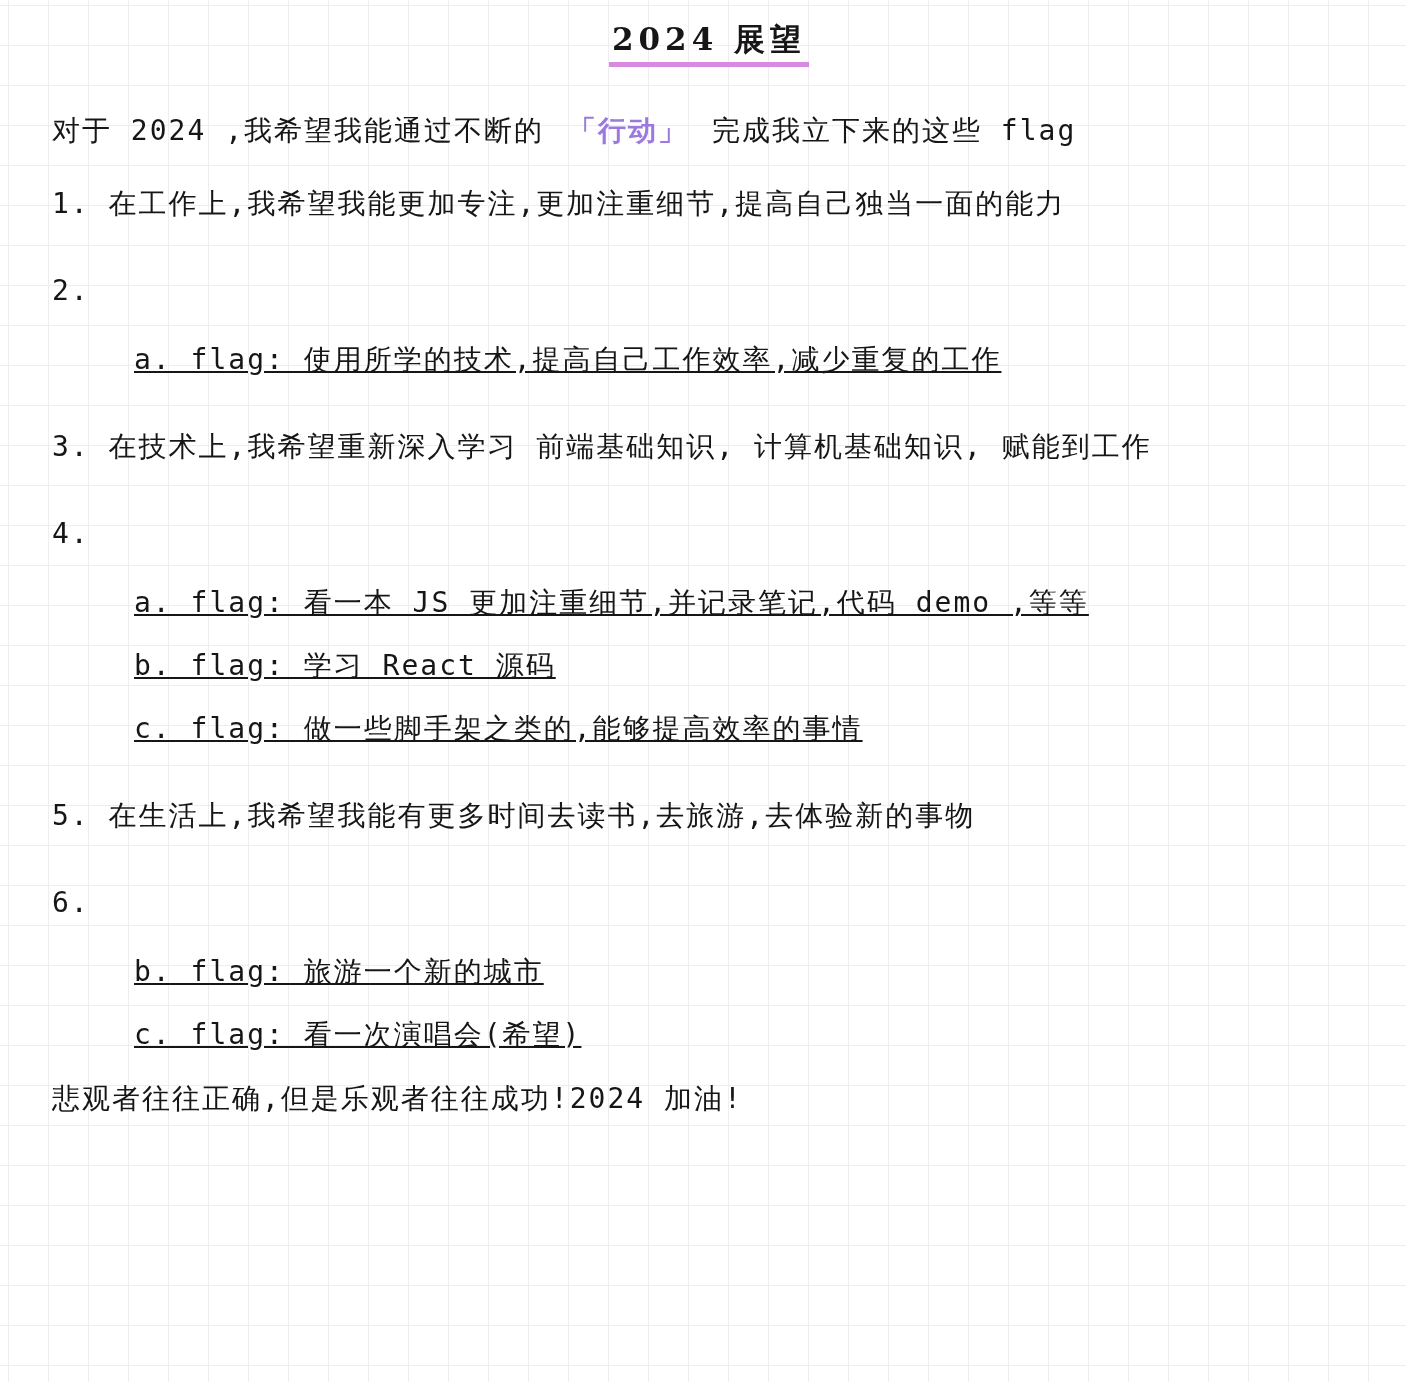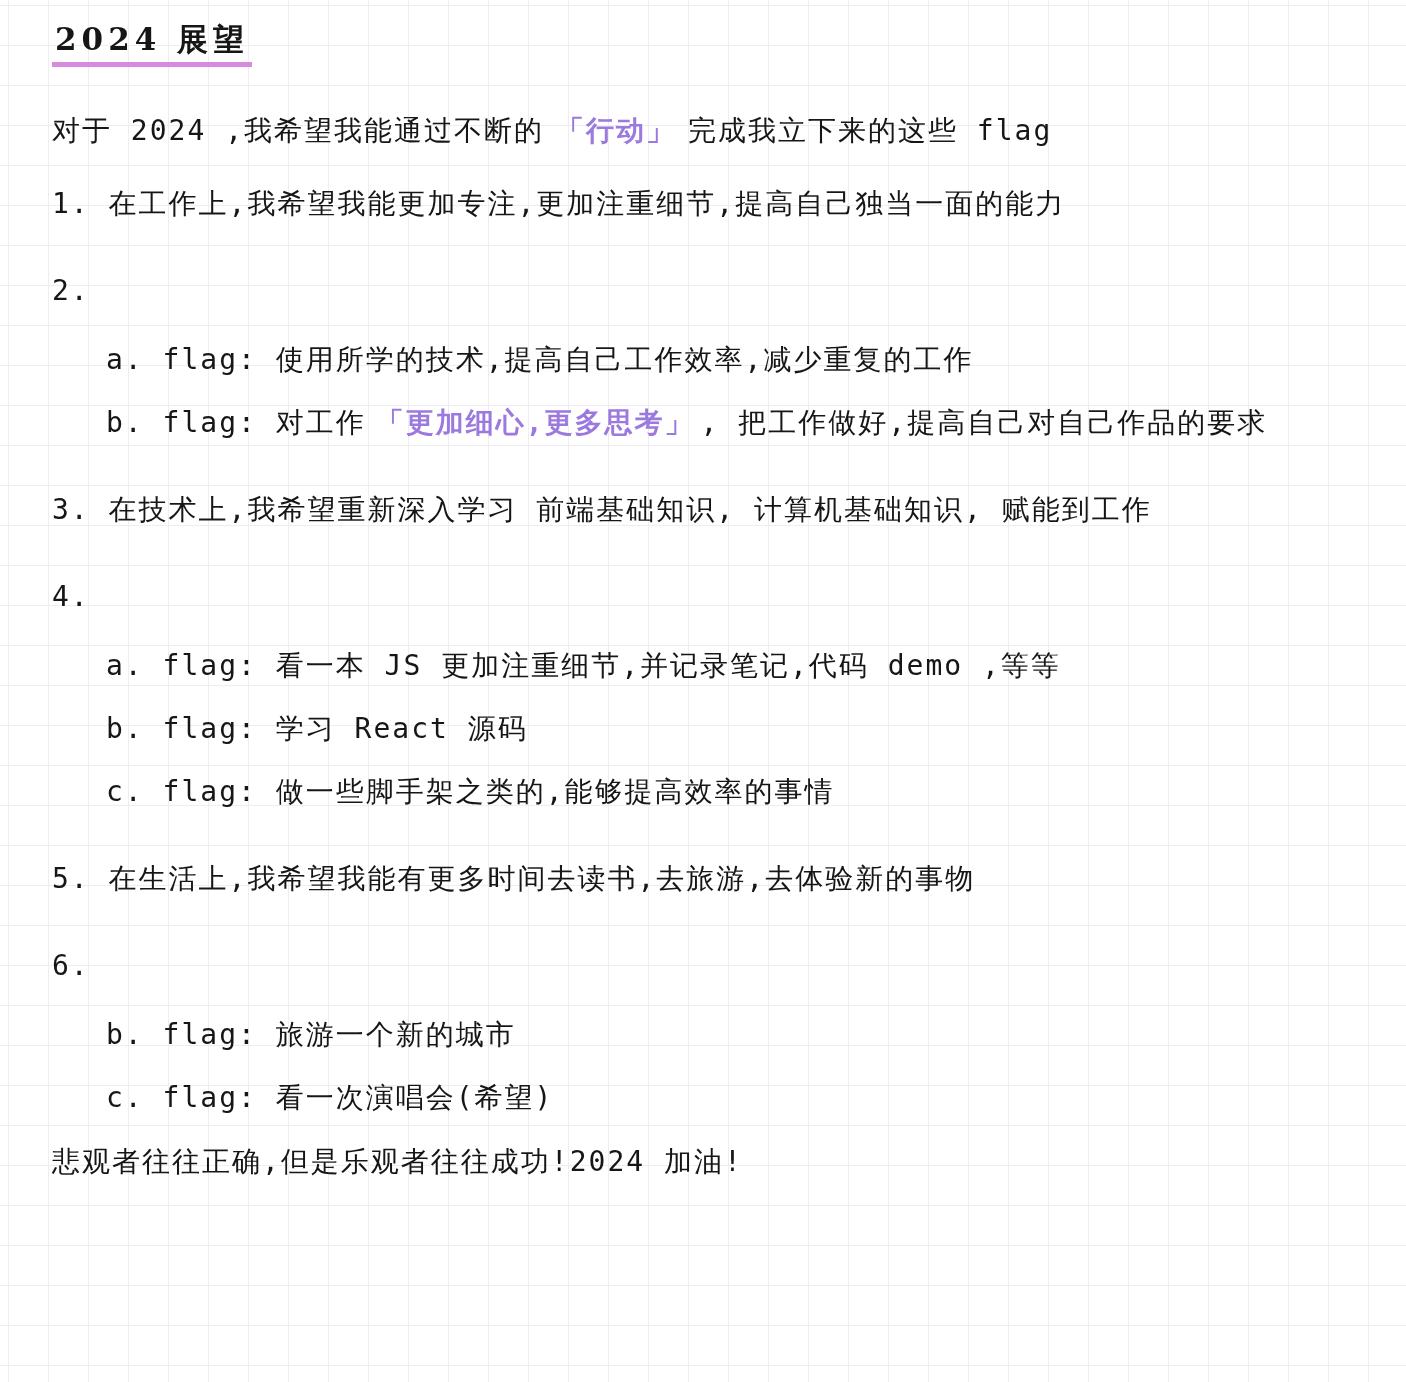--- a/index.html
+++ b/index.html
@@ -15,58 +15,57 @@
     background-size: 40px 40px;
     background-position: 8px 5px;
     color: #161616;
     font-family: "DejaVu Sans Mono", "DejaVu Sans", "Liberation Sans", monospace, sans-serif;
     font-size: 28px;
     line-height: 33px;
     letter-spacing: 2px;
   }
   .doc { padding: 14px 40px 0 52px; }
 
-  .title-row { margin: 0; }
+  .title-row { text-align: center; margin: 0; }
   .title-text {
     display: inline-block;
     font-family: "DejaVu Serif", "Liberation Serif", serif;
     font-weight: 700;
     font-size: 31px;
     line-height: 37px;
     letter-spacing: 5px;
     padding: 0 3px 4px 3px;
     border-bottom: 5px solid #d78ae0;
   }
 
   .line { white-space: nowrap; }
   .intro  { margin-top: 47px; }
   .item   { margin-top: 54px; }
   .item-first { margin-top: 40px; }
-  .sub    { margin-top: 30px; margin-left: 54px; }
+  .sub    { margin-top: 30px; margin-left: 82px; text-decoration: underline; }
   .item + .sub { margin-top: 36px; }
   .footer { margin-top: 31px; }
 
   .hl { color: #9b79de; font-weight: 700; }
-  .intro .hl { margin: 0 12px; }
+  .intro .hl { margin: 0 24px; }
   .sub .hl   { margin: 0 6px 0 10px; }
 </style>
 </head>
 <body>
 
 <div class="doc">
 
   <h1 class="title-row"><span class="title-text">2024 展望</span></h1>
 
   <p class="line intro"><span>对于 2024 ,我希望我能通过不断的</span><span class="hl">「行动」</span><span>完成我立下来的这些 flag</span></p>
 
   <div class="line item item-first">1. 在工作上,我希望我能更加专注,更加注重细节,提高自己独当一面的能力</div>
 
   <div class="line item">2.</div>
   <div class="line sub">a. flag: 使用所学的技术,提高自己工作效率,减少重复的工作</div>
-  <div class="line sub"><span>b. flag: 对工作</span><span class="hl">「更加细心,更多思考」</span><span>, 把工作做好,提高自己对自己作品的要求</span></div>
 
   <div class="line item">3. 在技术上,我希望重新深入学习 前端基础知识, 计算机基础知识, 赋能到工作</div>
 
   <div class="line item">4.</div>
   <div class="line sub">a. flag: 看一本 JS 更加注重细节,并记录笔记,代码 demo ,等等</div>
   <div class="line sub">b. flag: 学习 React 源码</div>
   <div class="line sub">c. flag: 做一些脚手架之类的,能够提高效率的事情</div>
 
   <div class="line item">5. 在生活上,我希望我能有更多时间去读书,去旅游,去体验新的事物</div>
 

